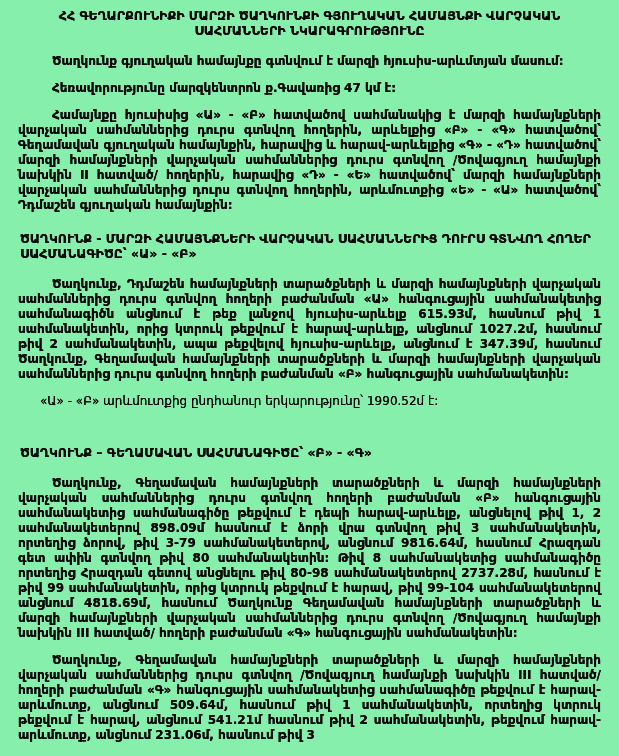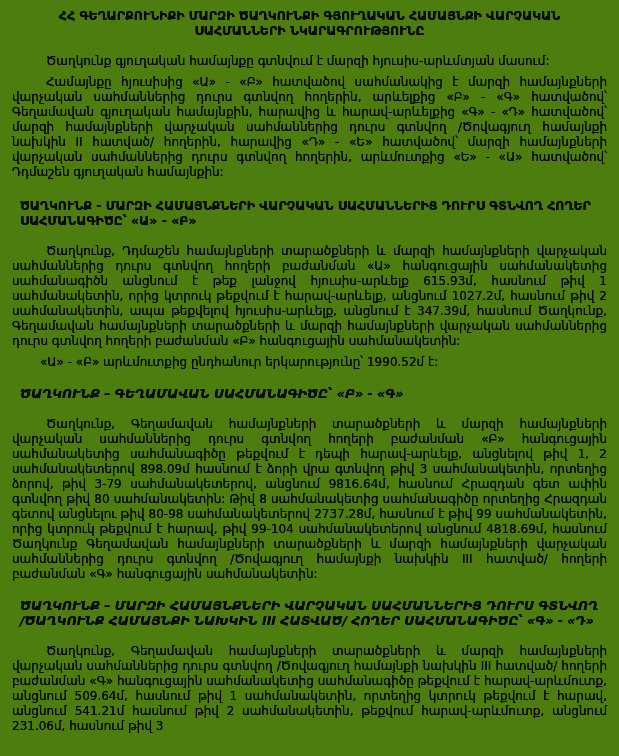--- a/index.html
+++ b/index.html
@@ -5,76 +5,76 @@
   html, body {
     margin: 0;
     padding: 0;
     background: #e8e8e8;
   }
   .page {
     position: relative;
     width: 619px;
     height: 756px;
     margin: 0 auto;
-    background: #4d7c0f;
+    background: #86efac;
     color: #0a0a0a;
     font-family: "DejaVu Sans", sans-serif;
     font-size: 12px;
     line-height: 15px;
     box-sizing: border-box;
     padding: 6px 6px 0 6px;
     overflow: hidden;
     text-shadow: 0 0 0.45px #000; 
   }
   .doc-title {
     text-align: center;
     font-weight: bold;
     font-size: 12.5px;
     margin: 2px 26px 16px 26px;
   }
   .para {
-    margin: 6px;
+    margin: 12px;
     text-indent: 34px;
     text-align: justify;
+    font-weight: bold;
   }
   .section-heading {
     font-weight: bold;
     font-size: 12.5px;
     margin: 18px 14px 16px 14px;
   }
   .section-heading.tight {
-    margin-top: 16px;
-    font-style: italic;
+    margin-top: 36px;
   }
   .total-line {
     margin: 0;
     text-indent: 34px;
     text-align: left;
   }
 </style>
 </head>
 <body>
 
 <div class="page">
 
   <div class="doc-title">ՀՀ ԳԵՂԱՐՔՈՒՆԻՔԻ ՄԱՐԶԻ ԾԱՂԿՈՒՆՔԻ ԳՅՈՒՂԱԿԱՆ ՀԱՄԱՅՆՔԻ ՎԱՐՉԱԿԱՆ ՍԱՀՄԱՆՆԵՐԻ ՆԿԱՐԱԳՐՈՒԹՅՈՒՆԸ</div>
 
   <p class="para">Ծաղկունք գյուղական համայնքը գտնվում է մարզի հյուսիս-արևմտյան մասում:</p>
 
+  <p class="para">Հեռավորությունը մարզկենտրոն ք.Գավառից 47 կմ է:</p>
 
   <p class="para">Համայնքը հյուսիսից «Ա» - «Բ» հատվածով սահմանակից է մարզի համայնքների վարչական սահմաններից դուրս գտնվող հողերին, արևելքից «Բ» - «Գ» հատվածով՝ Գեղամավան գյուղական համայնքին, հարավից և հարավ-արևելքից «Գ» - «Դ» հատվածով՝ մարզի համայնքների վարչական սահմաններից դուրս գտնվող /Ծովագյուղ համայնքի նախկին II հատված/ հողերին, հարավից «Դ» - «Ե» հատվածով՝ մարզի համայնքների վարչական սահմաններից դուրս գտնվող հողերին, արևմուտքից «Ե» - «Ա» հատվածով՝ Դդմաշեն գյուղական համայնքին:</p>
 
   <div class="section-heading">ԾԱՂԿՈՒՆՔ - ՄԱՐԶԻ ՀԱՄԱՅՆՔՆԵՐԻ ՎԱՐՉԱԿԱՆ ՍԱՀՄԱՆՆԵՐԻՑ ԴՈՒՐՍ ԳՏՆՎՈՂ ՀՈՂԵՐ ՍԱՀՄԱՆԱԳԻԾԸ՝ «Ա» - «Բ»</div>
 
   <p class="para">Ծաղկունք, Դդմաշեն համայնքների տարածքների և մարզի համայնքների վարչական սահմաններից դուրս գտնվող հողերի բաժանման «Ա» հանգուցային սահմանակետից սահմանագիծն անցնում է թեք լանջով հյուսիս-արևելք 615.93մ, հասնում թիվ 1 սահմանակետին, որից կտրուկ թեքվում է հարավ-արևելք, անցնում 1027.2մ, հասնում թիվ 2 սահմանակետին, ապա թեքվելով հյուսիս-արևելք, անցնում է 347.39մ, հասնում Ծաղկունք, Գեղամավան համայնքների տարածքների և մարզի համայնքների վարչական սահմաններից դուրս գտնվող հողերի բաժանման «Բ» հանգուցային սահմանակետին:</p>
 
   <p class="total-line">«Ա» - «Բ» արևմուտքից ընդհանուր երկարությունը՝  1990.52մ է:</p>
 
   <div class="section-heading tight">ԾԱՂԿՈՒՆՔ – ԳԵՂԱՄԱՎԱՆ ՍԱՀՄԱՆԱԳԻԾԸ՝ «Բ» - «Գ»</div>
 
   <p class="para">Ծաղկունք, Գեղամավան համայնքների տարածքների և մարզի համայնքների վարչական սահմաններից դուրս գտնվող հողերի բաժանման «Բ» հանգուցային սահմանակետից սահմանագիծը թեքվում է դեպի հարավ-արևելք, անցնելով թիվ 1, 2  սահմանակետերով 898.09մ հասնում է ձորի վրա գտնվող թիվ 3 սահմանակետին, որտեղից ձորով, թիվ 3-79 սահմանակետերով, անցնում 9816.64մ, հասնում Հրազդան գետ ափին գտնվող թիվ 80 սահմանակետին: Թիվ 8 սահմանակետից սահմանագիծը որտեղից Հրազդան գետով անցնելու թիվ 80-98 սահմանակետերով 2737.28մ, հասնում է  թիվ 99 սահմանակետին, որից կտրուկ թեքվում է հարավ, թիվ 99-104 սահմանակետերով անցնում 4818.69մ, հասնում Ծաղկունք Գեղամավան համայնքների տարածքների և մարզի համայնքների վարչական սահմաններից դուրս գտնվող /Ծովագյուղ համայնքի նախկին III հատված/  հողերի բաժանման «Գ» հանգուցային սահմանակետին:</p>
 
 
-  <div class="section-heading tight">ԾԱՂԿՈՒՆՔ – ՄԱՐԶԻ ՀԱՄԱՅՆՔՆԵՐԻ ՎԱՐՉԱԿԱՆ ՍԱՀՄԱՆՆԵՐԻՑ ԴՈՒՐՍ ԳՏՆՎՈՂ /ԾԱՂԿՈՒՆՔ ՀԱՄԱՅՆՔԻ ՆԱԽԿԻՆ III ՀԱՏՎԱԾ/ ՀՈՂԵՐ ՍԱՀՄԱՆԱԳԻԾԸ՝ «Գ» - «Դ»</div>
 
   <p class="para">Ծաղկունք, Գեղամավան համայնքների տարածքների և մարզի համայնքների վարչական սահմաններից դուրս գտնվող /Ծովագյուղ համայնքի նախկին III հատված/ հողերի բաժանման «Գ» հանգուցային սահմանակետից սահմանագիծը թեքվում է հարավ-արևմուտք, անցնում 509.64մ, հասնում թիվ 1 սահմանակետին, որտեղից կտրուկ թեքվում է հարավ, անցնում 541.21մ հասնում թիվ 2 սահմանակետին, թեքվում հարավ-արևմուտք, անցնում 231.06մ, հասնում թիվ 3</p>
 
 </div>
 
 </body></html>

